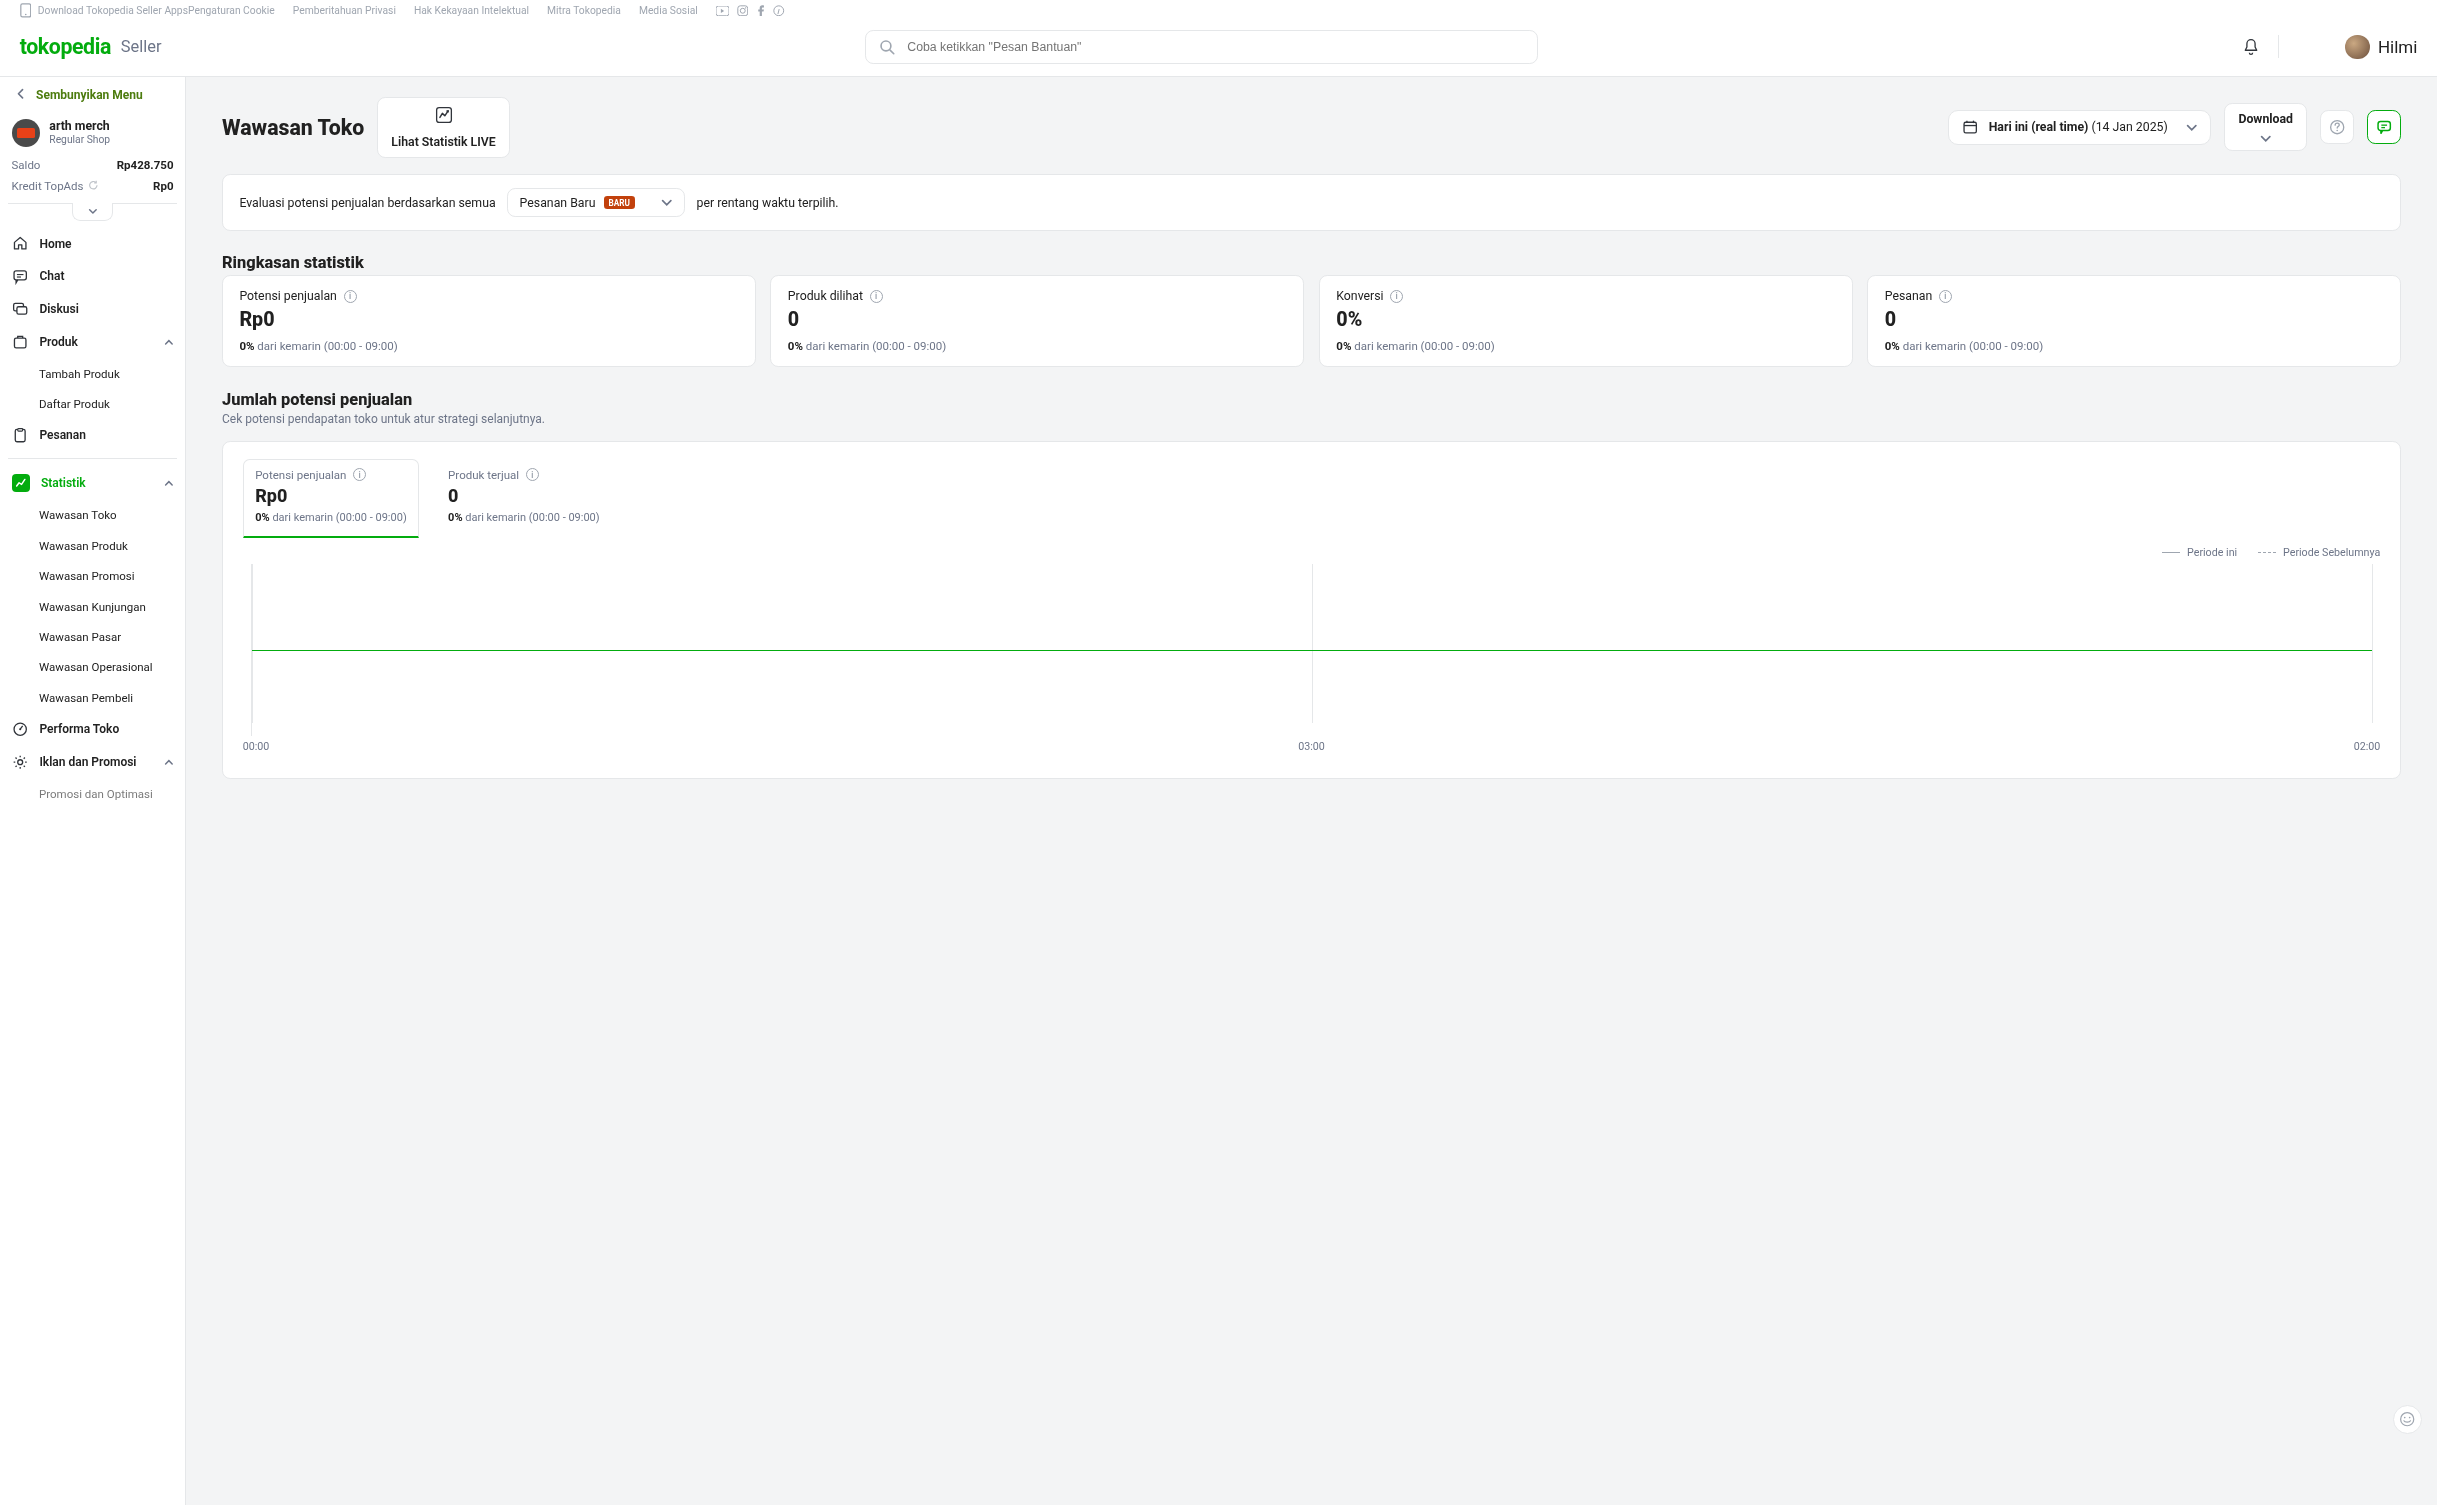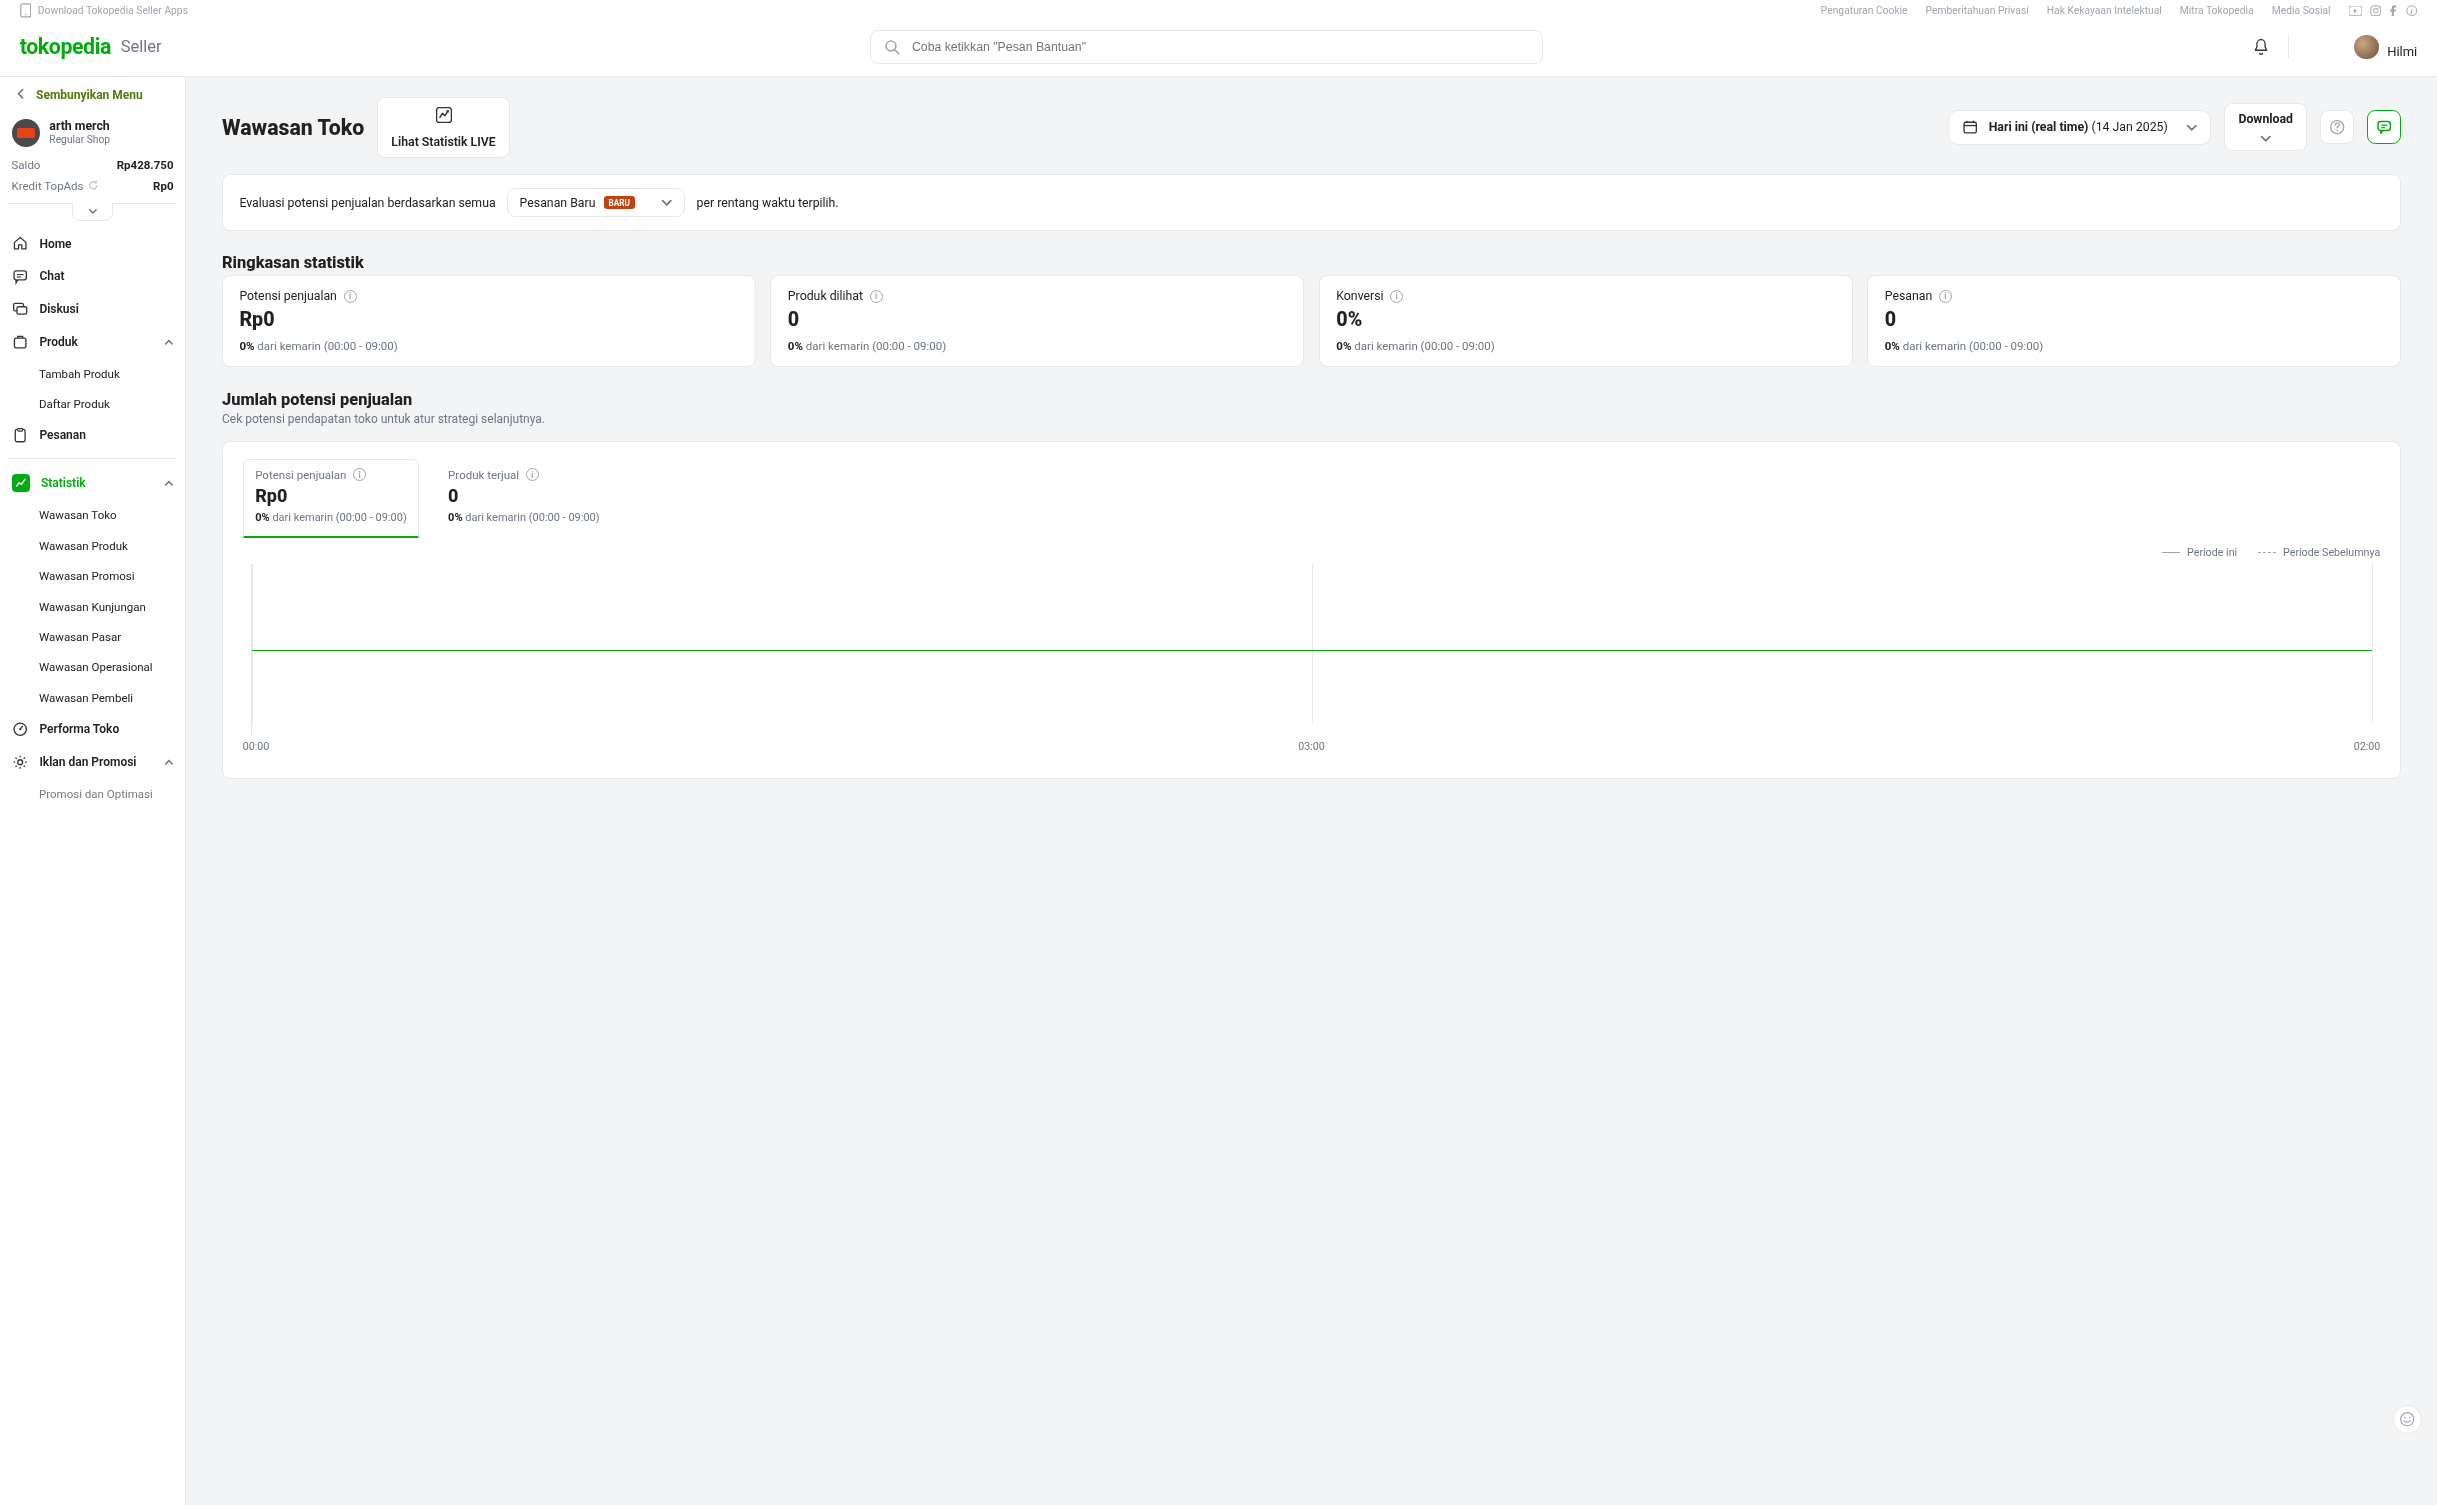--- a/index.html
+++ b/index.html
@@ -5,21 +5,21 @@
   * { box-sizing: border-box; margin: 0; padding: 0; }
   body {
     font-family: -apple-system, BlinkMacSystemFont, "Segoe UI", Roboto, Helvetica, Arial, sans-serif;
     background: #f3f4f5;
     color: #212121;
     font-size: 11.5px;
   }
   .topbar {
     display: flex;
     align-items: center;
-    justify-content: space-between;
+    justify-content: flex-start;
     padding: 3.3px 19.7px;
     background: #fff;
     font-size: 10.3px;
     color: #9fa6b0;
   }
   .topbar-left { display: flex; align-items: center; gap: 6.6px; }
   .topbar-right { display: flex; align-items: center; gap: 18px; }
   .topbar a { color: #9fa6b0; text-decoration: none; cursor: pointer; }
   .topbar-icons { display: flex; gap: 8.2px; align-items: center; }
   .topbar-icons span { display: inline-flex; }
@@ -49,21 +49,21 @@
   .search input {
     border: none;
     outline: none;
     flex: 1;
     font-size: 12.3px;
     color: #212121;
   }
   .header-right { display: flex; align-items: center; gap: 18px; }
   .bell-wrap { position: relative; }
   .divider-v { width:0.8px; height:23px; background:#e5e7e9; }
-  .user { display:flex; align-items:flex-end; gap:8.2px; font-size:13px;margin-left:48px;}
+  .user { display:flex; align-items:center; gap:8.2px; font-size:17px;margin-left:48px;}
   .avatar { width:24.6px; height:24.6px; border-radius:50%; background: radial-gradient(circle at 35% 35%, #caa882, #6b4e3b);}
   .layout { display:flex; }
   .sidebar {
     width: 186px;
     background:#fff;
     border-right:0.8px solid #e5e7e9;
     height: calc(100vh - 74px);
     overflow-y:auto;
     position:relative;
   }

